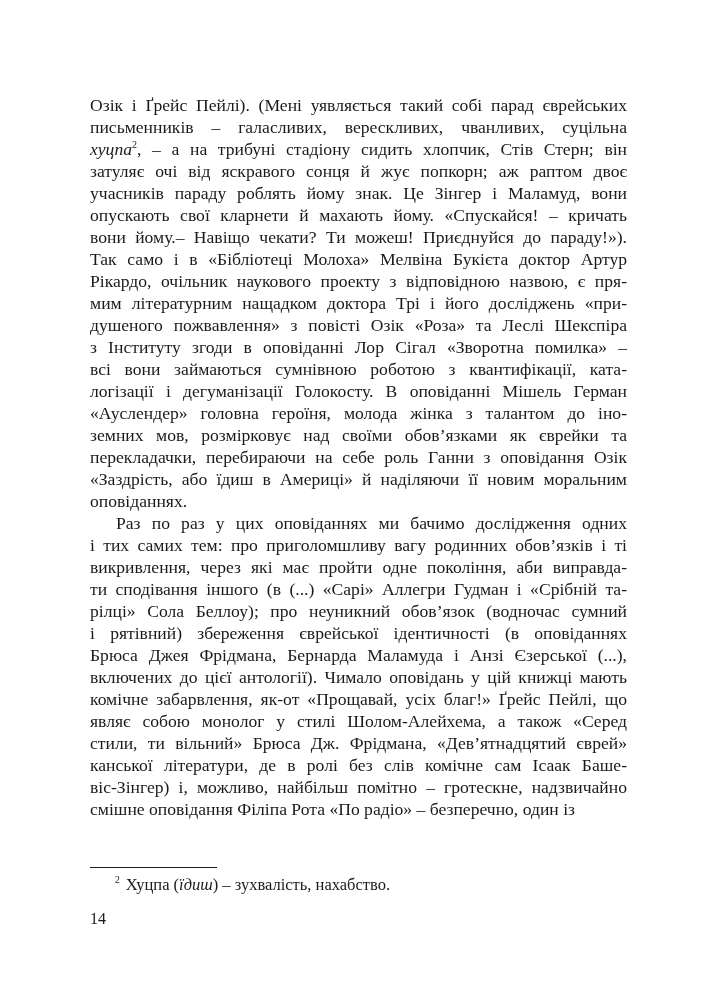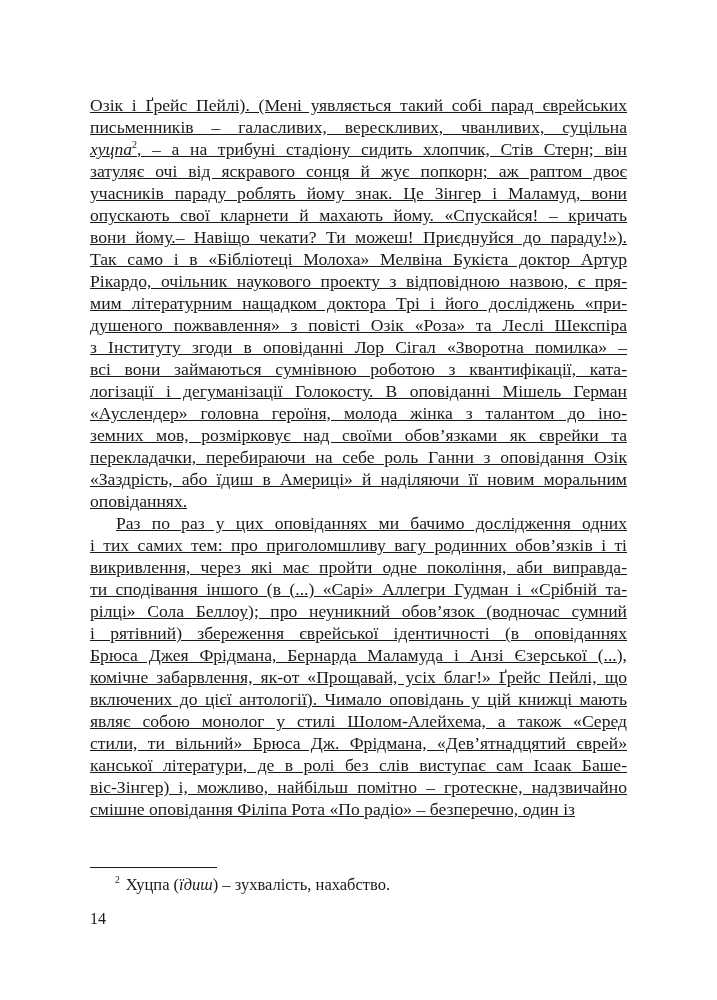--- a/index.html
+++ b/index.html
@@ -10,21 +10,20 @@
     font-family: "Liberation Serif", "DejaVu Serif", serif;
   }
   .body-text {
     position: absolute; left: 90px; top: 94px; width: 537px;
     font-size: 17.6px; line-height: 22px;
   }
   .line {
     display: block; white-space: nowrap;
     text-align: justify; text-align-last: justify;
     height: 22px;
-    text-decoration: underline;
   }
   .line.last { text-align-last: left; }
   .line.indent { padding-left: 26px; }
   sup.fn { font-size: 10px; vertical-align: 7px; line-height: 0; }
   .footnote-rule {
     position: absolute; left: 90px; top: 867px; width: 127px; height: 0;
     border-top: 1.4px solid #1a1a1a;
   }
   .footnote {
     position: absolute; left: 115px; top: 875px; font-size: 16.5px; line-height: 20px; white-space: nowrap;
@@ -61,25 +60,25 @@
         <span class="line last">оповіданнях.</span>
       </div>
       <div>
         <span class="line indent">Раз по раз у цих оповіданнях ми бачимо дослідження одних</span>
         <span class="line">і тих самих тем: про приголомшливу вагу родинних обов’язків і ті</span>
         <span class="line">викривлення, через які має пройти одне покоління, аби виправда-</span>
         <span class="line">ти сподівання іншого (в (...) «Сарі» Аллегри Гудман і «Срібній та-</span>
         <span class="line">рілці» Сола Беллоу); про неуникний обов’язок (водночас сумний</span>
         <span class="line">і рятівний) збереження єврейської ідентичності (в оповіданнях</span>
         <span class="line">Брюса Джея Фрідмана, Бернарда Маламуда і Анзі Єзерської (...),</span>
+        <span class="line">включених до цієї антології). Чимало оповідань у цій книжці мають</span>
         <span class="line">комічне забарвлення, як-от «Прощавай, усіх благ!» Ґрейс Пейлі, що</span>
-        <span class="line">включених до цієї антології). Чимало оповідань у цій книжці мають</span>
         <span class="line">являє собою монолог у стилі Шолом-Алейхема, а також «Серед</span>
         <span class="line">стили, ти вільний» Брюса Дж. Фрідмана, «Дев’ятнадцятий єврей»</span>
-        <span class="line">канської літератури, де в ролі без слів виступає сам Ісаак Баше-</span>
+        <span class="line">канської літератури, де в ролі без слів комічне сам Ісаак Баше-</span>
         <span class="line">віс-Зінгер) і, можливо, найбільш помітно – гротескне, надзвичайно</span>
         <span class="line last">смішне оповідання Філіпа Рота «По радіо» – безперечно, один із</span>
       </div>
     </div>
 
   <div class="footnote-rule"></div>
 
   <div class="footnote">
     <sup>2</sup><span>Хуцпа</span><span> (</span><i>їдиш</i><span>) – зухвалість, нахабство.</span>
   </div>

